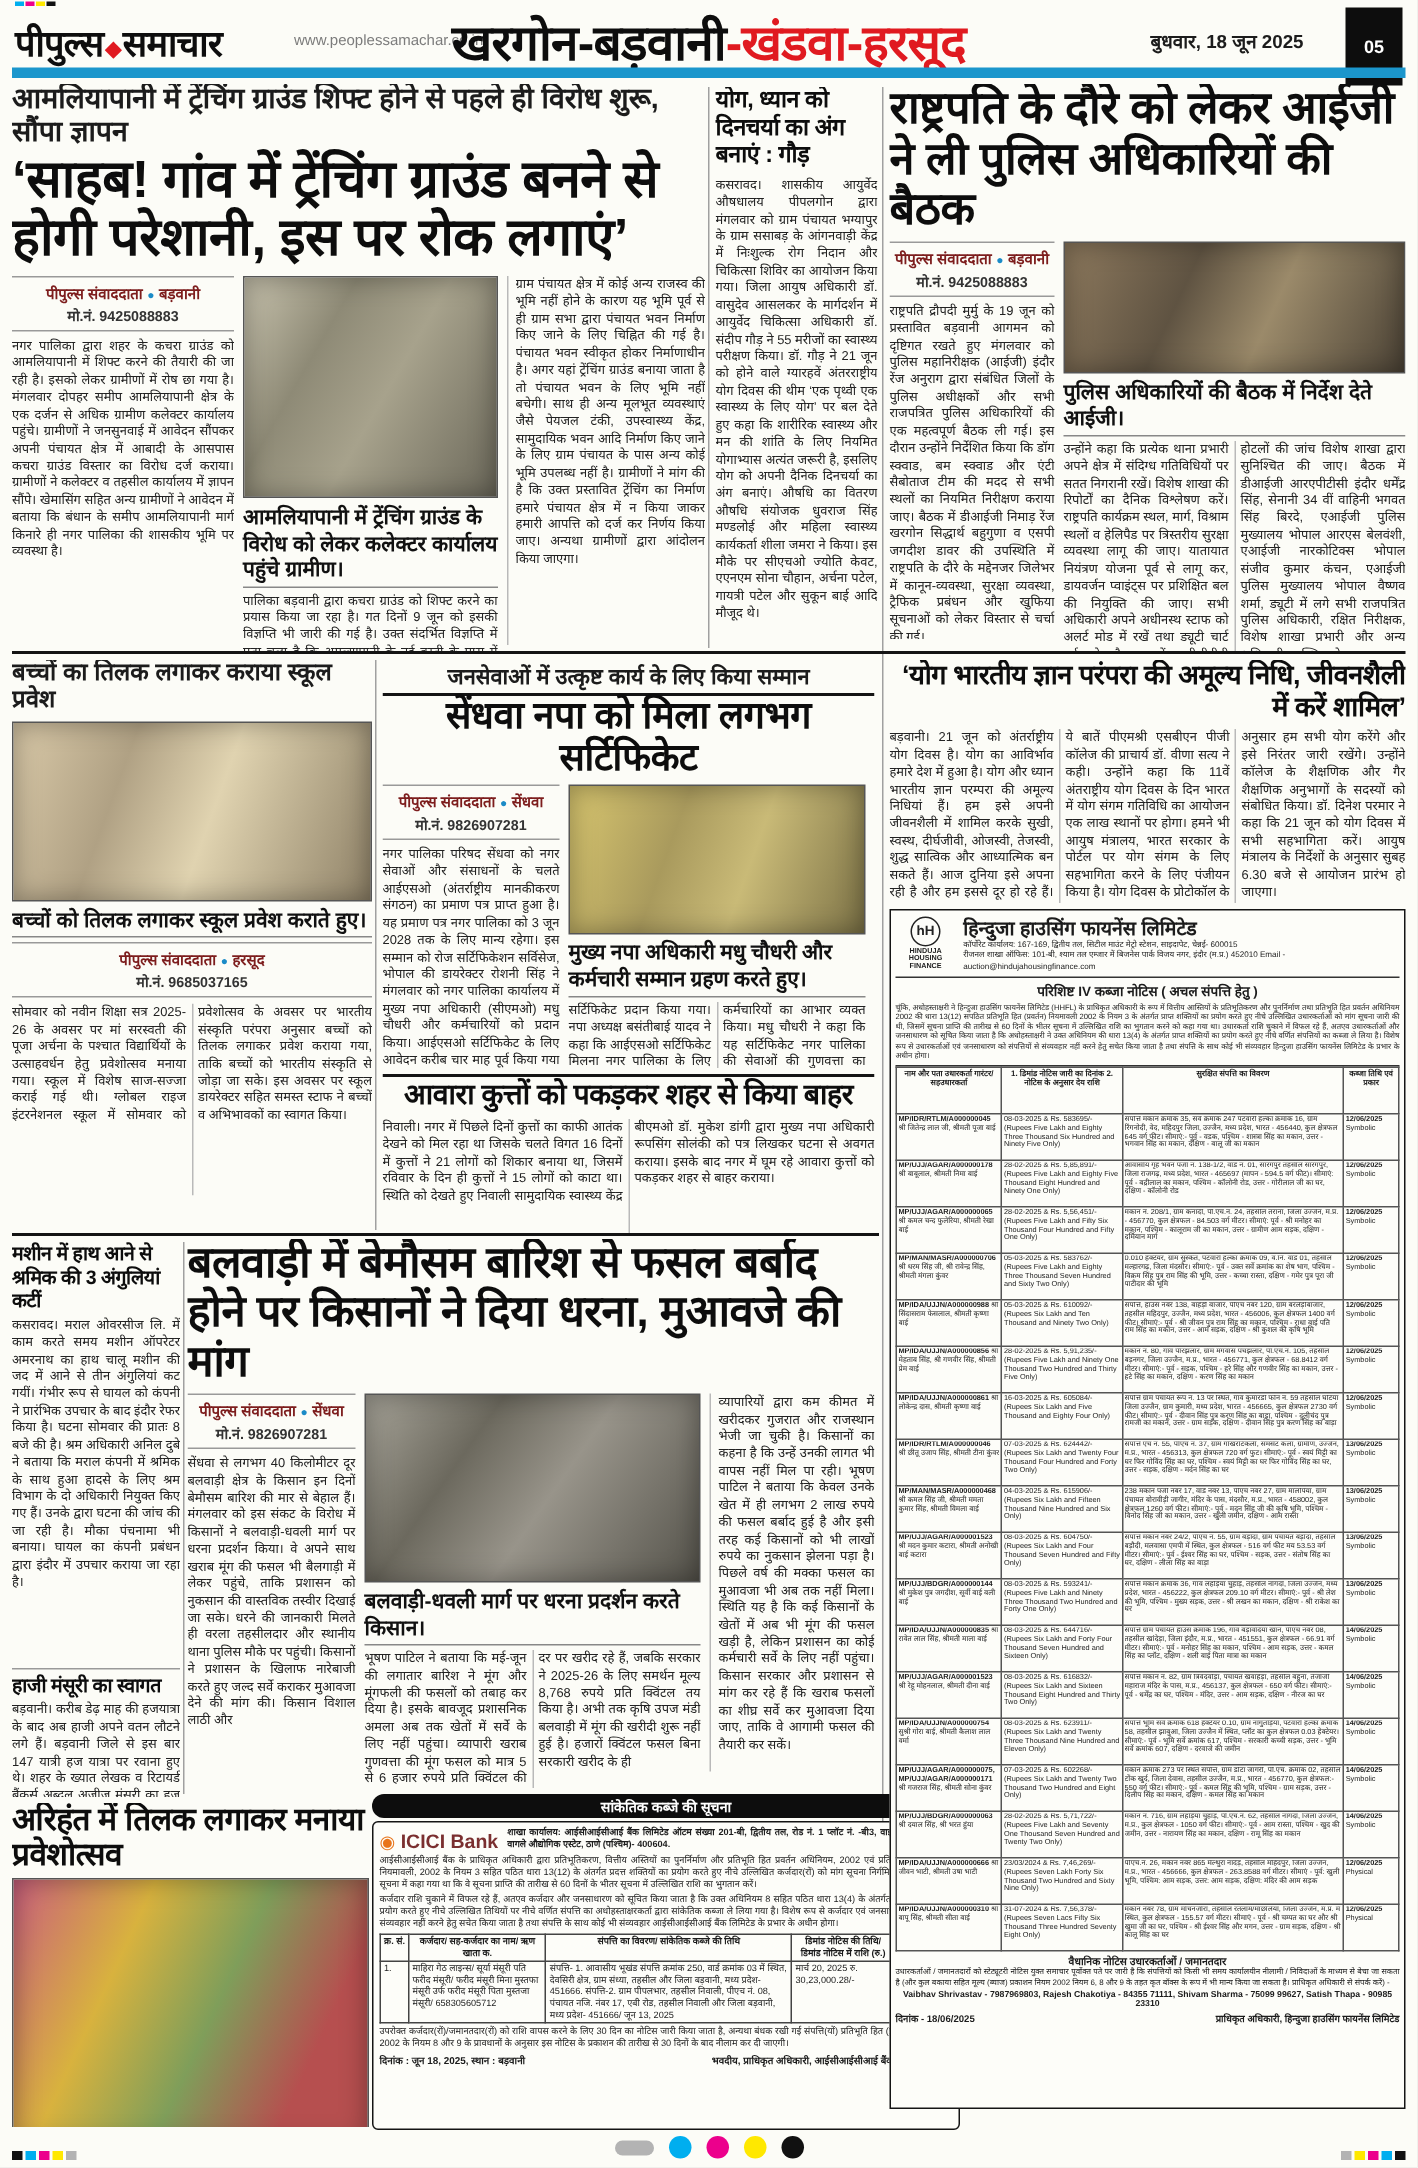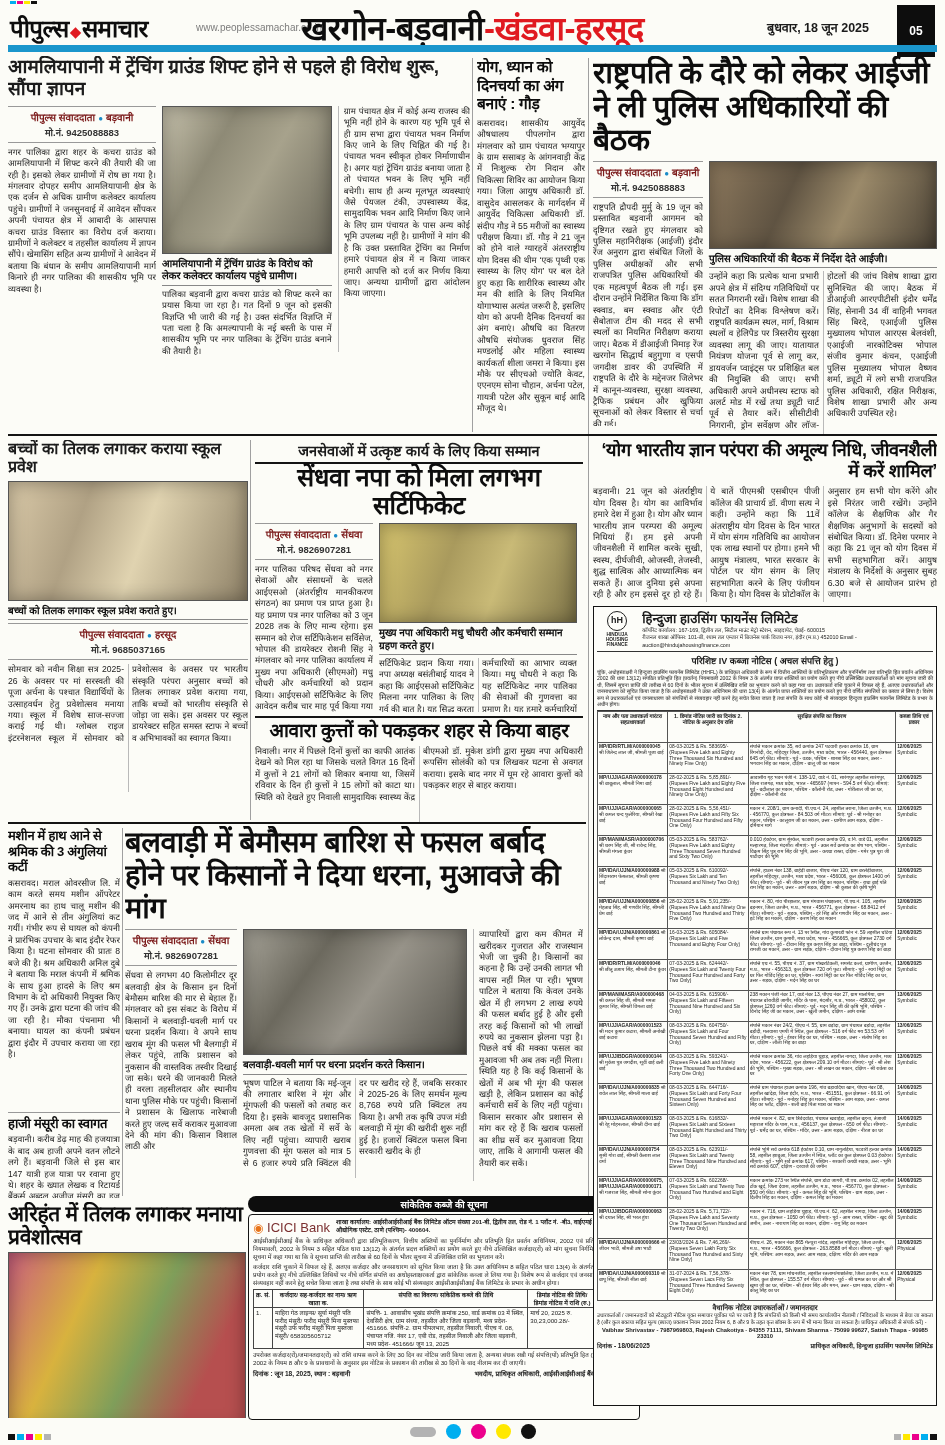--- a/index.html
+++ b/index.html
@@ -24,21 +24,21 @@
 
   
   .body-txt{font-size:8.6px;line-height:1.33;text-align:justify;color:#222;overflow:hidden;}
   .cols2{column-count:2;column-gap:8px;column-rule:1px solid #b9b9b9;}
   .cols3{column-count:3;column-gap:8px;column-rule:1px solid #b9b9b9;}
   .byline{font-size:10px;font-weight:700;color:#7d1d1d;text-align:center;
           border-top:1px solid #999;padding-top:3px;}
   .byline .dot{color:#1b8bc7;font-size:8px;padding:0 3px;}
   .phone{font-size:9.5px;font-weight:700;color:#333;text-align:center;border-bottom:1px solid #999;
          padding:2px 0 3px;margin-bottom:4px;}
-  .caption{font-size:10px;font-weight:700;color:#111;line-height:1.25;padding-top:2px;
+  .caption{font-size:14px;font-weight:700;color:#111;line-height:1.25;padding-top:2px;
            border-bottom:1px solid #888;padding-bottom:2px;margin-bottom:3px;}
   .photo{border:1px solid #555;box-shadow:inset 0 0 18px rgba(0,0,0,.35);}
   .ph-crowd{background:linear-gradient(120deg,#c8c3ae,#8e8a76 30%,#a7a28c 55%,#6b685a);}
   .ph-meet{background:linear-gradient(115deg,#8e7a5e,#5f5342 35%,#9b8a6a 60%,#4c4336);}
   .ph-school{background:linear-gradient(110deg,#d9c9a8,#b0a184 30%,#e0d3b0 55%,#8f8268);}
   .ph-staff{background:linear-gradient(110deg,#d8c66f,#a99a5d 35%,#c9ba77 60%,#7d7347);}
   .ph-market{background:linear-gradient(125deg,#a7a499,#6c695e 30%,#98948a 55%,#55534b);}
   .ph-saree{background:linear-gradient(115deg,#c95f7d,#d8b23e 30%,#7f9e5a 55%,#b64f4f 80%);}
 
   h1,h2,h3,h4{margin:0;color:#0d0d0d;font-weight:800;letter-spacing:-0.3px;}
@@ -96,21 +96,21 @@
 
   .sec-ari{position:absolute;left:8px;top:1202px;width:238px;height:216px;overflow:hidden;}
   .ari-photo{height:178px;margin-top:4px;}
 
   
   .sec-icici{position:absolute;left:248px;top:1196px;width:392px;height:224px;}
   .icici-bar{background:#0d0d0d;color:#fff;border-radius:9px;height:16px;font-size:9.5px;font-weight:800;
              display:flex;align-items:center;justify-content:center;}
   .icici-box{border:1.5px solid #141414;border-radius:4px;margin-top:2px;padding:3px 4px;height:198px;overflow:hidden;background:#fdfdf9;}
   .icici-head{display:flex;gap:6px;align-items:flex-start;}
-  .icici-logo{font-size:13px;font-weight:400;color:#7a2f2f;white-space:nowrap;padding-top:2px;text-align:right;}
+  .icici-logo{font-size:13px;font-weight:700;color:#7a2f2f;white-space:nowrap;padding-top:2px;text-align:right;}
   .icici-logo .halo{color:#e8741a;font-size:12px;}
   .icici-addr{font-size:6.1px;font-weight:700;line-height:1.3;text-align:justify;}
   .icici-legal{font-size:6.15px;line-height:1.3;text-align:justify;margin-top:2px;}
   .icici-table{width:100%;border-collapse:collapse;margin-top:2px;font-size:6.1px;line-height:1.25;}
   .icici-table th,.icici-table td{border:1px solid #444;padding:1px 2px;vertical-align:top;text-align:left;}
   .icici-table th{font-weight:700;text-align:center;}
   .icici-foot{font-size:6.15px;line-height:1.3;text-align:justify;margin-top:2px;}
   .icici-last{display:flex;justify-content:space-between;font-size:6.6px;font-weight:700;margin-top:2px;}
 
   
@@ -161,20 +161,21 @@
     <div class="edition" data-name="edition-title">
       <span class="blk" data-name="edition-title-black">खरगोन-बड़वानी</span><span class="red" data-name="edition-title-red">-खंडवा-हरसूद</span>
     </div>
     <div class="dateline" data-name="date-line">बुधवार, 18 जून 2025</div>
     <div class="pagebox" data-name="page-number">05</div>
   </div>
   <div class="bluebar" data-name="masthead-rule"></div>
 
   <section class="sec-trench" data-name="article-trenching-ground">
     <div class="kicker" data-name="article-kicker">आमलियापानी में ट्रेंचिंग ग्राउंड शिफ्ट होने से पहले ही विरोध शुरू, सौंपा ज्ञापन</div>
+    <h1 class="h-xl" data-name="article-headline">‘साहब! गांव में ट्रेंचिंग ग्राउंड बनने से होगी परेशानी, इस पर रोक लगाएं’</h1>
     <div class="trench-cols">
       <div class="trench-c1">
         <div class="byline" data-name="byline">
           <span data-name="byline-agency">पीपुल्स संवाददाता</span><span class="dot" data-name="byline-bullet-icon">●</span><span data-name="byline-city">बड़वानी</span>
         </div>
         <div class="phone" data-name="byline-phone">मो.नं. 9425088883</div>
         <div class="body-txt" style="height:190px" data-name="article-column">नगर पालिका द्वारा शहर के कचरा ग्राउंड को आमलियापानी में शिफ्ट करने की तैयारी की जा रही है। इसको लेकर ग्रामीणों में रोष छा गया है। मंगलवार दोपहर समीप आमलियापानी क्षेत्र के एक दर्जन से अधिक ग्रामीण कलेक्टर कार्यालय पहुंचे। ग्रामीणों ने जनसुनवाई में आवेदन सौंपकर अपनी पंचायत क्षेत्र में आबादी के आसपास कचरा ग्राउंड विस्तार का विरोध दर्ज कराया। ग्रामीणों ने कलेक्टर व तहसील कार्यालय में ज्ञापन सौंपे। खेमासिंग सहित अन्य ग्रामीणों ने आवेदन में बताया कि बंधान के समीप आमलियापानी मार्ग किनारे ही नगर पालिका की शासकीय भूमि पर व्यवस्था है।</div>
       </div>
       <div class="trench-cm">
         <div class="photo ph-crowd trench-photo" data-name="photo-villagers-collectorate"></div>

